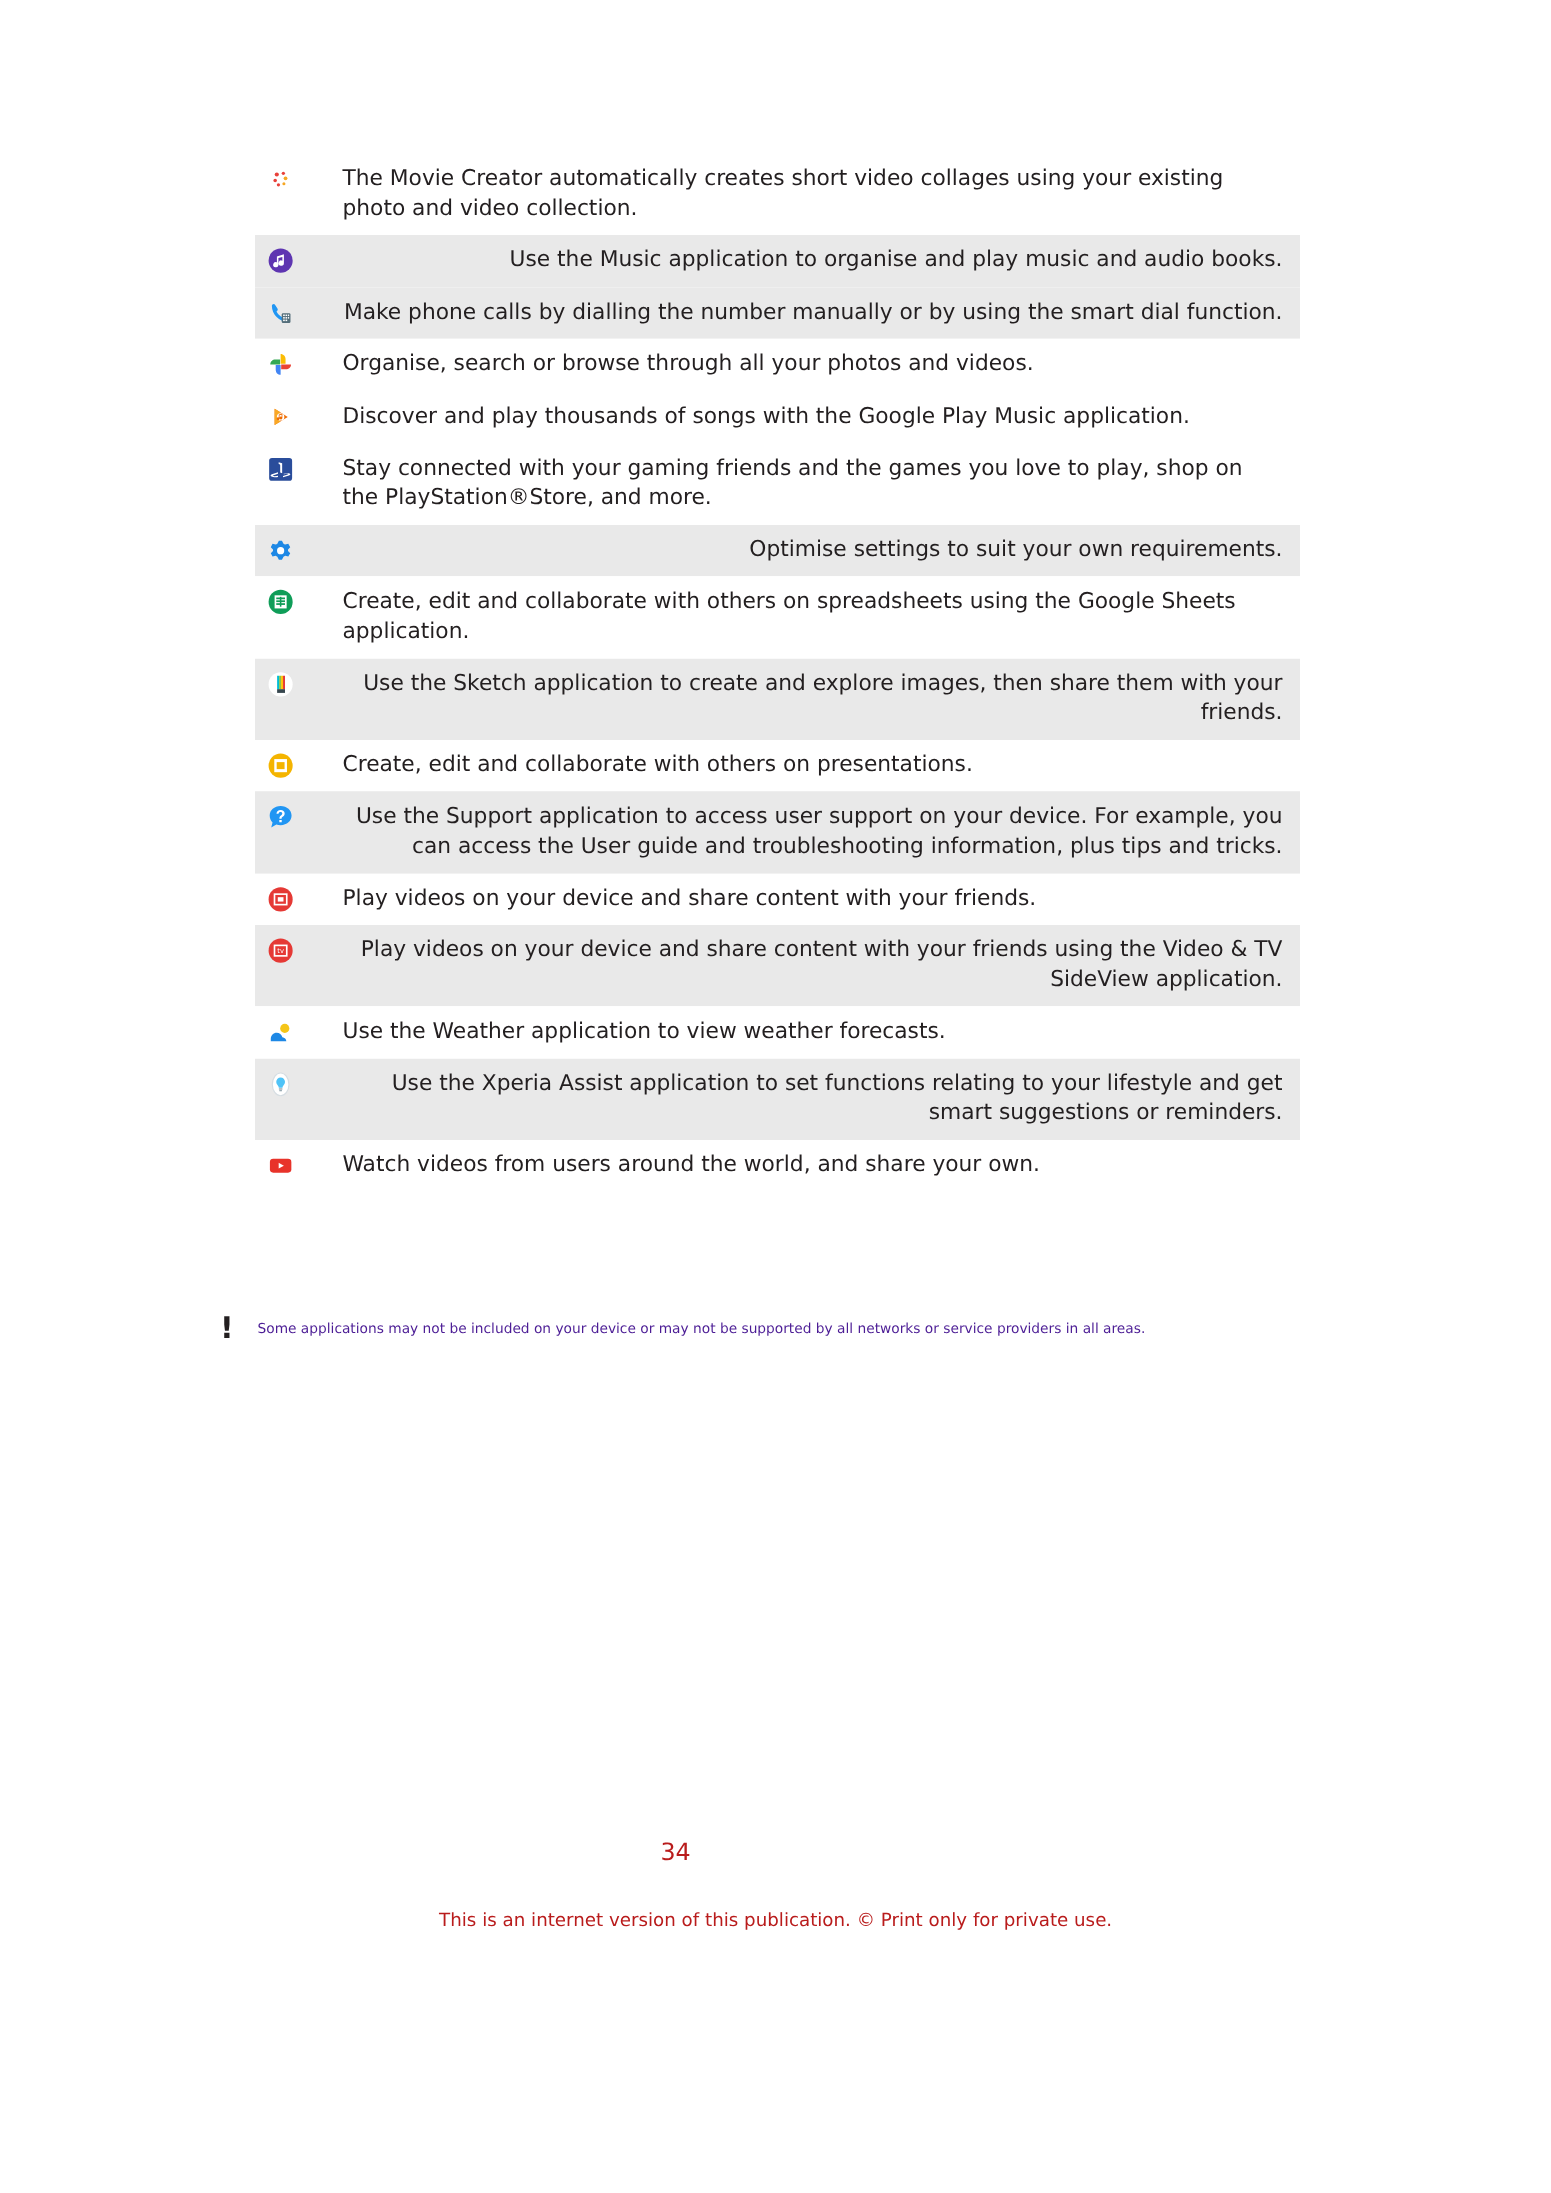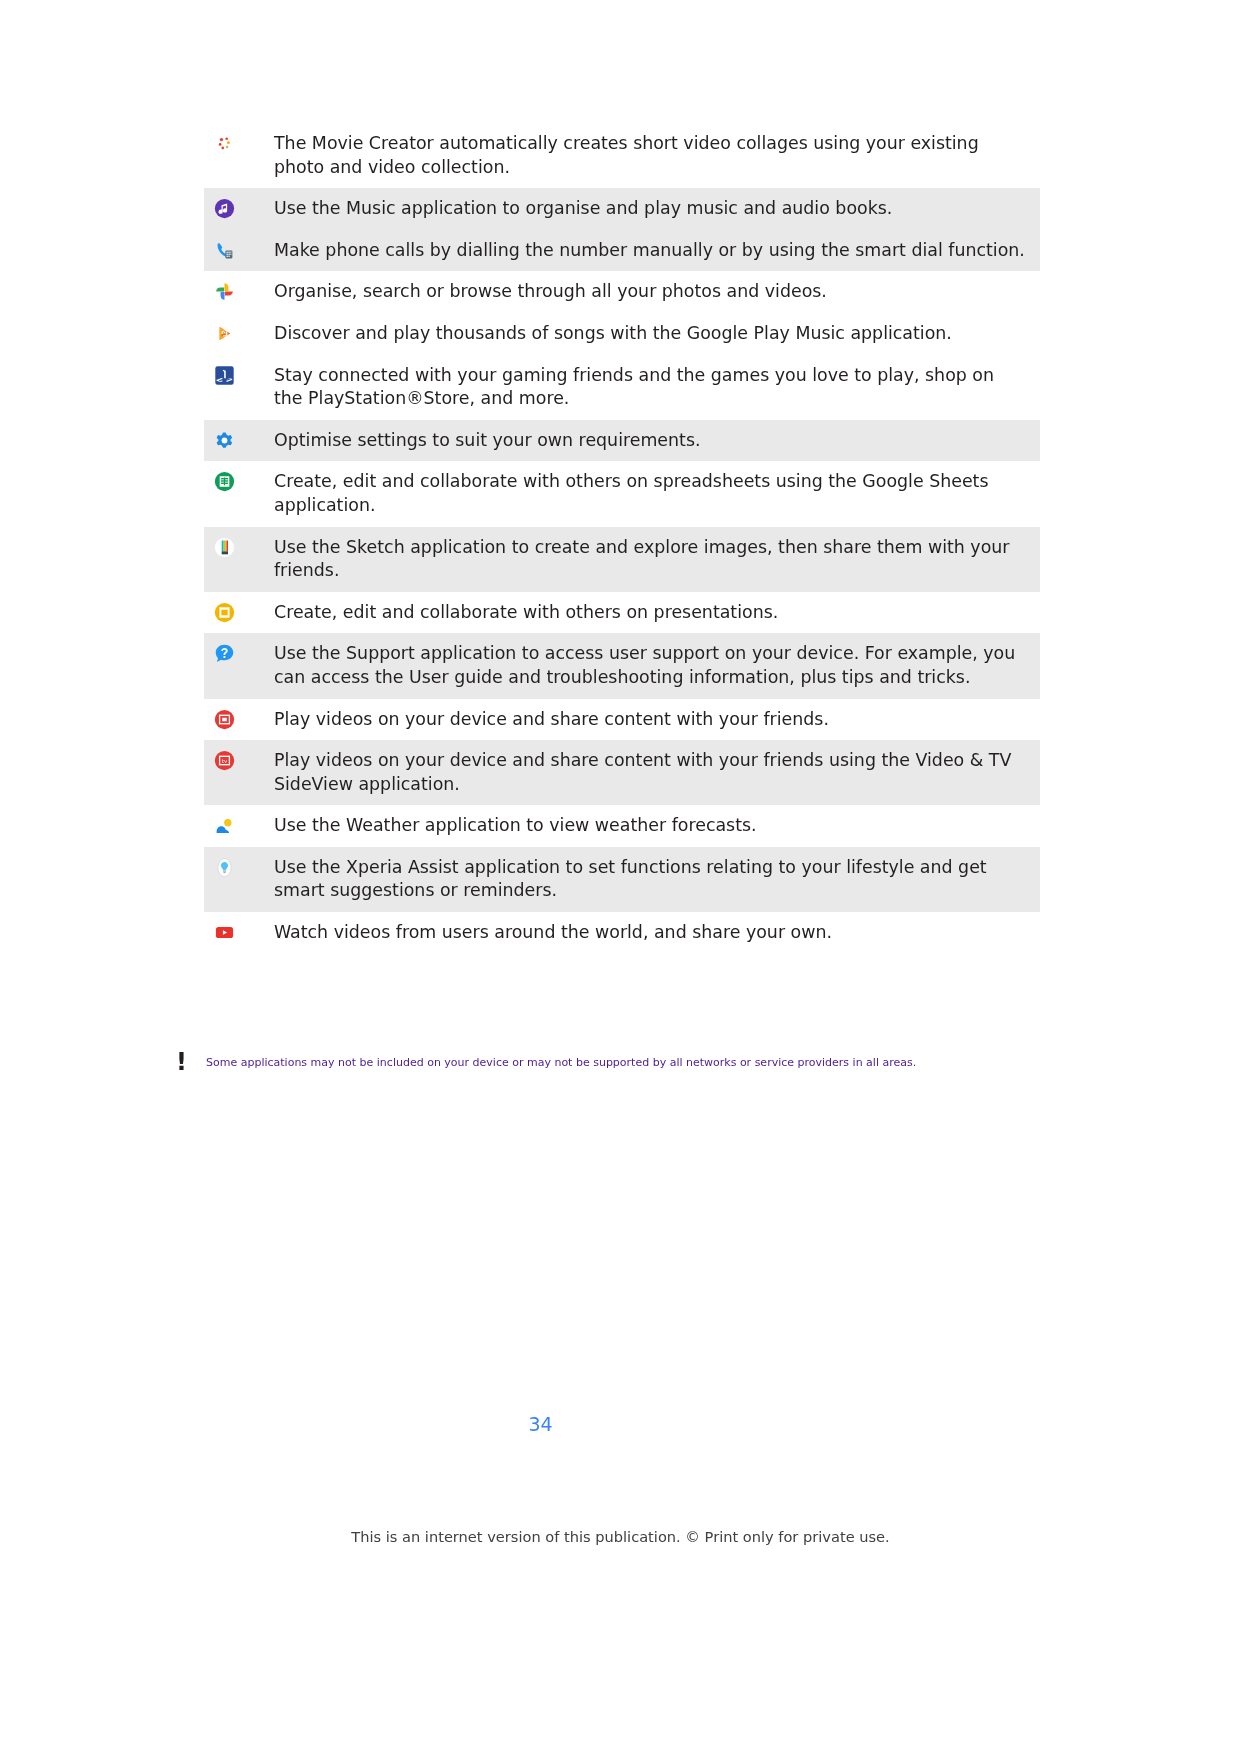--- a/index.html
+++ b/index.html
@@ -34,20 +34,21 @@
   }
 
   .app-row {
     display: flex;
     align-items: flex-start;
     padding: 9px 0 9px 0;
     background: #ffffff;
   }
   .app-row.shaded {
     background: #e9e9e9;
+    text-align: right;
   }
 
   .icon-cell {
     flex: 0 0 70px;
     display: flex;
     justify-content: flex-start;
     align-items: flex-start;
     padding-left: 10px;
     box-sizing: border-box;
   }
@@ -91,34 +92,34 @@
     flex: 1 1 auto;
     font-size: 11px;
     line-height: 22px;
     color: #4c1d95;
   }
 
   
   .page-number {
     position: absolute;
     left: 0;
-    top: 1393px;
+    top: 1451px;
     width: 1081px;
     text-align: center;
     font-size: 19px;
-    color: #3b82f6;
+    color: #b91c1c;
   }
   .footer-line {
     position: absolute;
     left: 0;
     top: 1508px;
     width: 1241px;
     text-align: center;
     font-size: 14.6px;
-    color: #404040;
+    color: #b91c1c;
   }
 </style>
 </head>
 <body>
 
 <div class="page">
 
   <div class="app-table">
 
     <div class="app-row">

